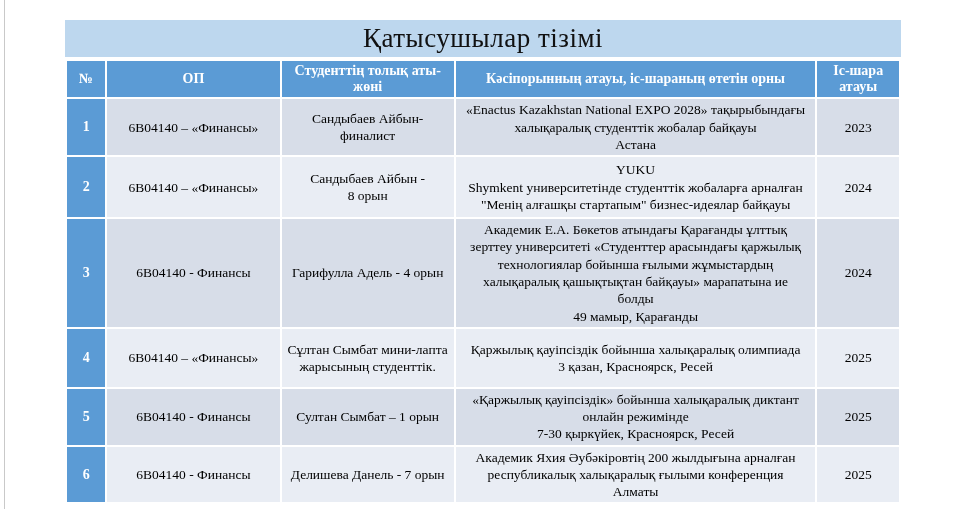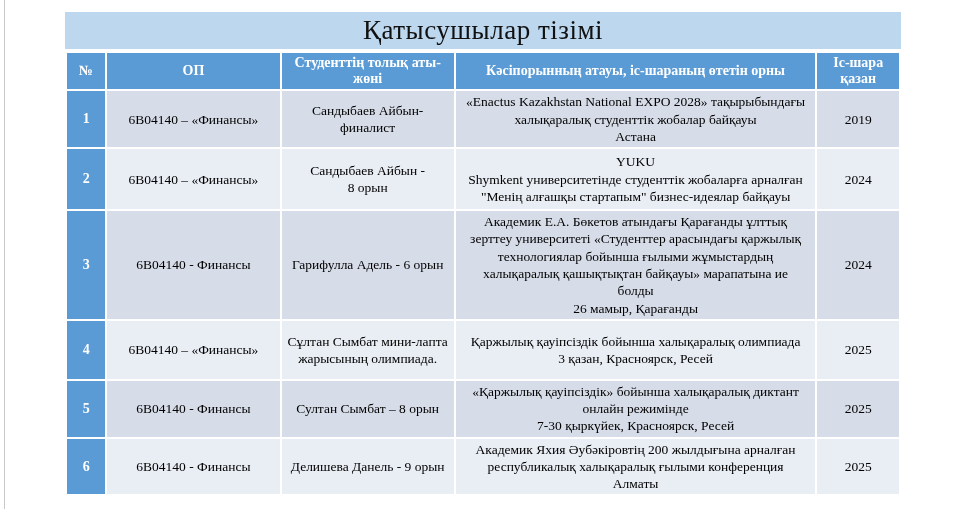--- a/index.html
+++ b/index.html
@@ -19,21 +19,21 @@
     position: absolute;
     left: 4px;
     top: 0;
     width: 1px;
     height: 509px;
     background: #c9c9c9;
   }
   .slide {
     position: absolute;
     left: 65px;
-    top: 12px;
+    top: 20px;
     width: 836px;
   }
   .title-band {
     width: 100%;
     height: 37px;
     background: #BDD7EE;
     color: #111111;
     font-size: 27px;
     line-height: 37px;
     text-align: center;
@@ -108,78 +108,78 @@
           <col class="col-year">
       </colgroup>
       <thead>
         <tr>
           <th>№</th>
           <th>ОП</th>
           <th>Студенттің толық аты-
 жөні</th>
           <th>Кәсіпорынның атауы, іс-шараның өтетін орны</th>
           <th>Іс-шара
-қазан</th>
+атауы</th>
         </tr>
       </thead>
       <tbody>
         <tr>
           <td class="num">1</td>
           <td>6В04140 – «Финансы»</td>
           <td>Сандыбаев Айбын-
 финалист</td>
           <td>«Enactus Kazakhstan National EXPO 2028» тақырыбындағы
 халықаралық студенттік жобалар байқауы
 Астана</td>
-          <td>2019</td>
+          <td>2023</td>
         </tr>
         <tr>
           <td class="num">2</td>
           <td>6В04140 – «Финансы»</td>
           <td>Сандыбаев Айбын -
 8 орын</td>
           <td>YUKU
 Shymkent университетінде студенттік жобаларға арналған
 "Менің алғашқы стартапым" бизнес-идеялар байқауы</td>
           <td>2024</td>
         </tr>
         <tr>
           <td class="num">3</td>
           <td>6В04140 - Финансы</td>
-          <td>Гарифулла Адель - 6 орын</td>
+          <td>Гарифулла Адель - 4 орын</td>
           <td>Академик Е.А. Бөкетов атындағы Қарағанды ұлттық
 зерттеу университеті «Студенттер арасындағы қаржылық
 технологиялар бойынша ғылыми жұмыстардың
 халықаралық қашықтықтан байқауы» марапатына ие
 болды
-26 мамыр, Қарағанды</td>
+49 мамыр, Қарағанды</td>
           <td>2024</td>
         </tr>
         <tr>
           <td class="num">4</td>
           <td>6В04140 – «Финансы»</td>
           <td>Сұлтан Сымбат мини-лапта
-жарысының олимпиада.</td>
+жарысының студенттік.</td>
           <td>Қаржылық қауіпсіздік бойынша халықаралық олимпиада
 3 қазан, Красноярск, Ресей</td>
           <td>2025</td>
         </tr>
         <tr>
           <td class="num">5</td>
           <td>6В04140 - Финансы</td>
-          <td>Султан Сымбат – 8 орын</td>
+          <td>Султан Сымбат – 1 орын</td>
           <td>«Қаржылық қауіпсіздік» бойынша халықаралық диктант
 онлайн режимінде
 7-30 қыркүйек, Красноярск, Ресей</td>
           <td>2025</td>
         </tr>
         <tr>
           <td class="num">6</td>
           <td>6В04140 - Финансы</td>
-          <td>Делишева Данель - 9 орын</td>
+          <td>Делишева Данель - 7 орын</td>
           <td>Академик Яхия Әубәкіровтің 200 жылдығына арналған
 республикалық халықаралық ғылыми конференция
 Алматы</td>
           <td>2025</td>
         </tr>
       </tbody>
     </table>
   </div>
 </div>
 

